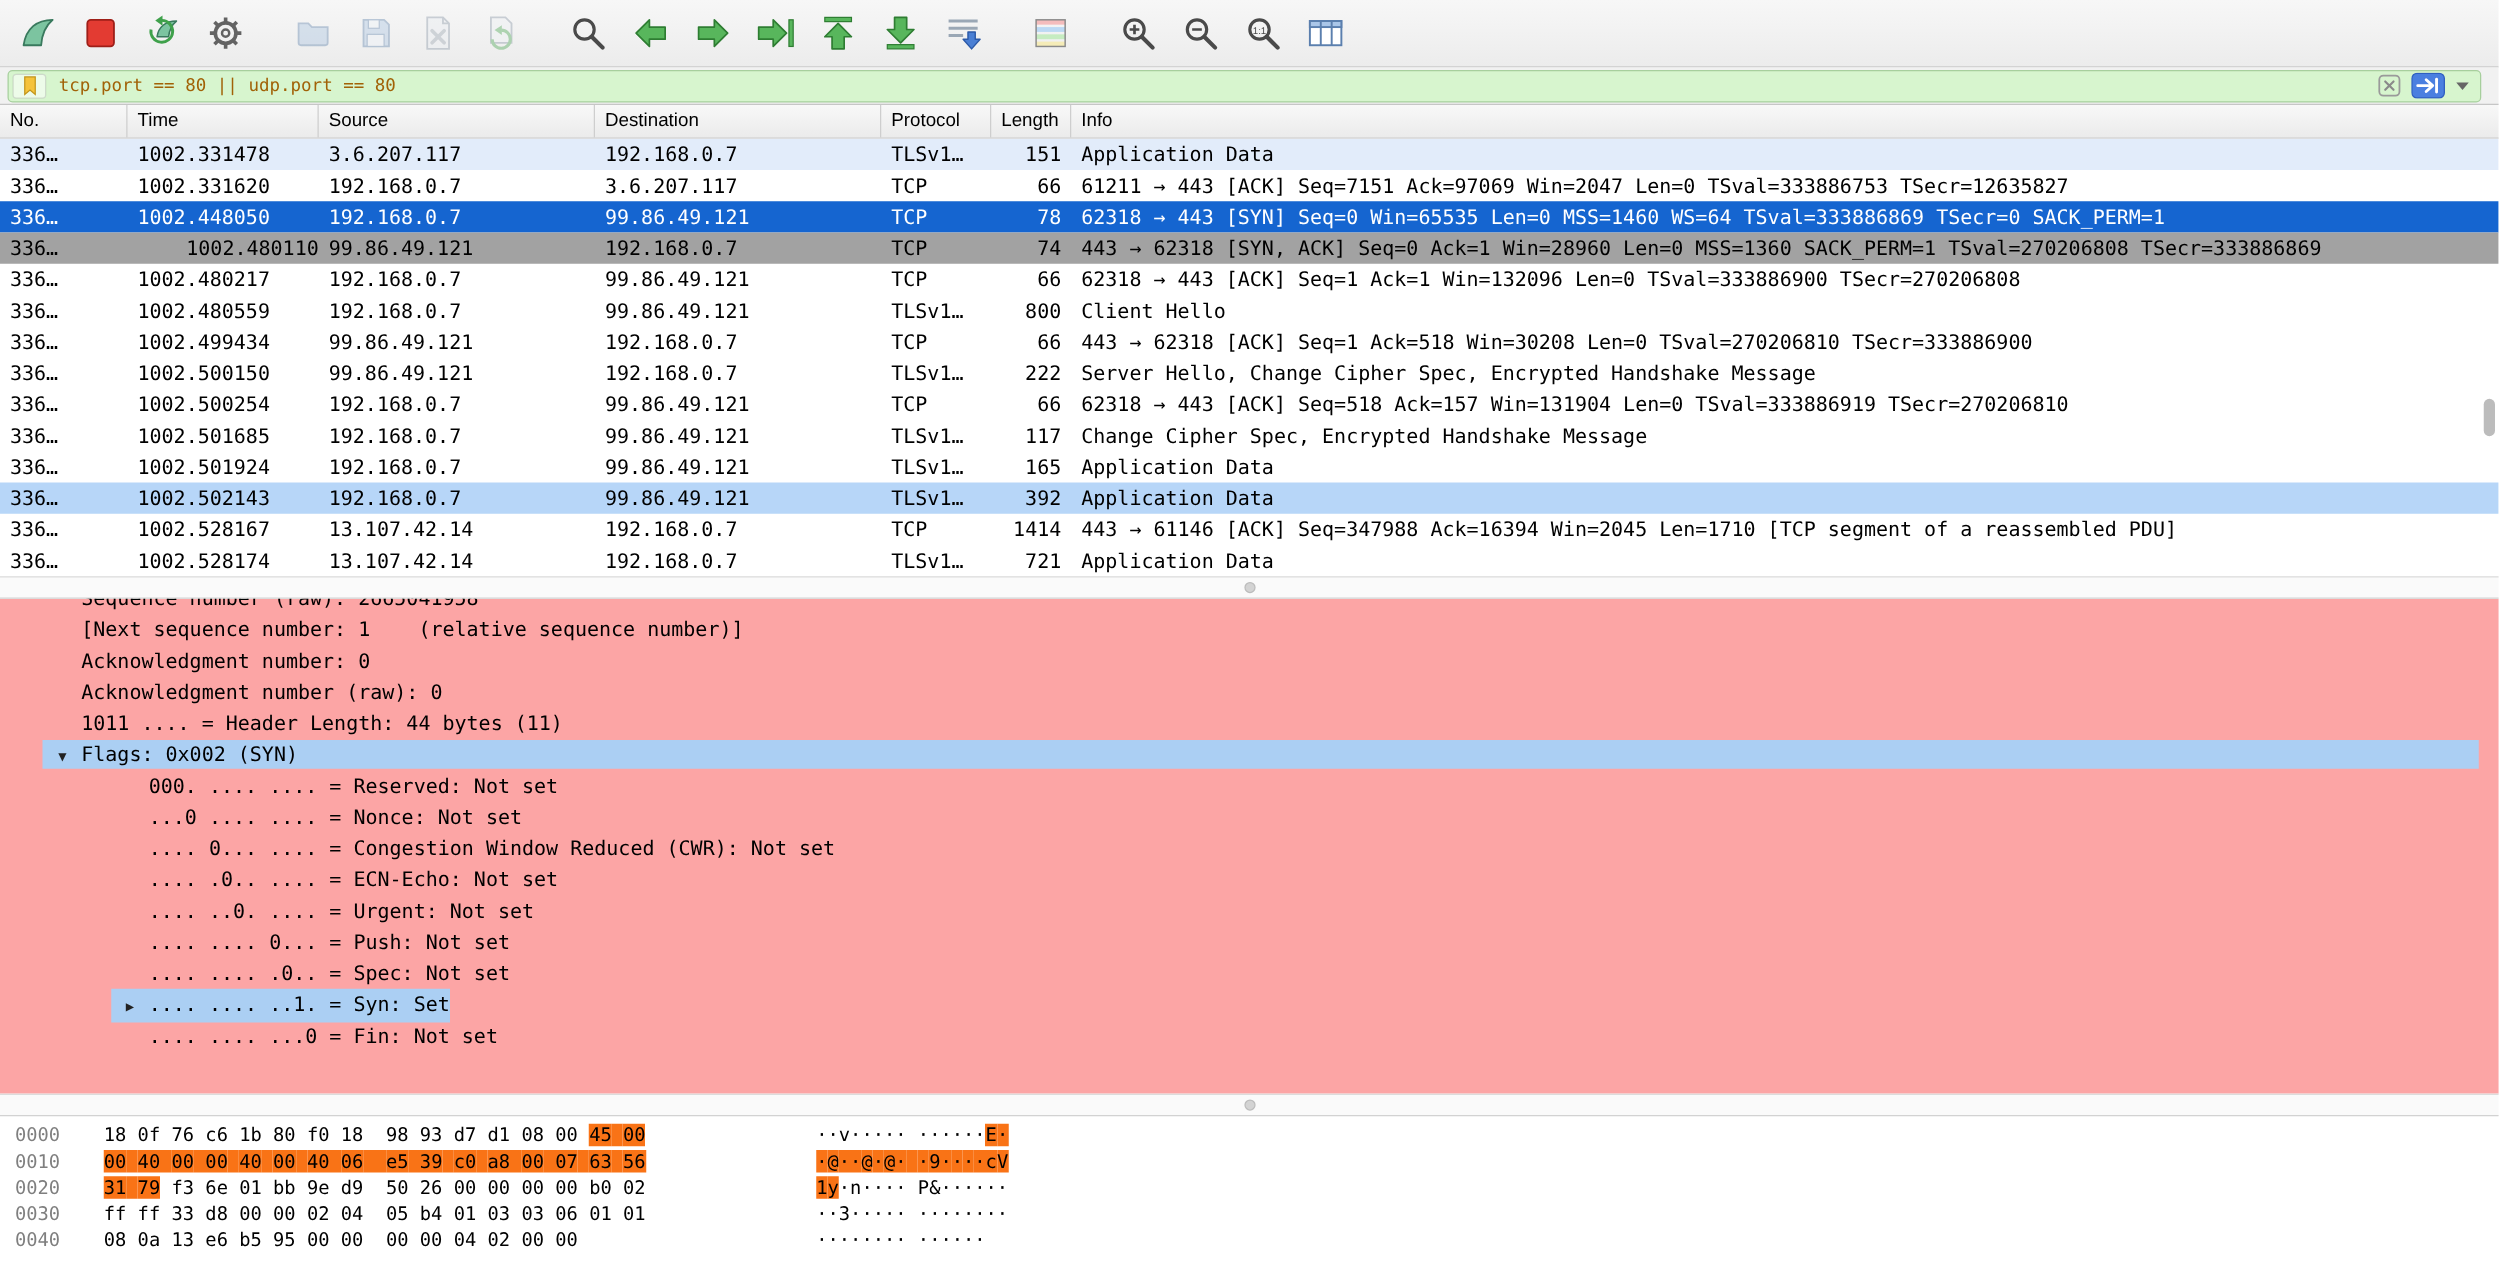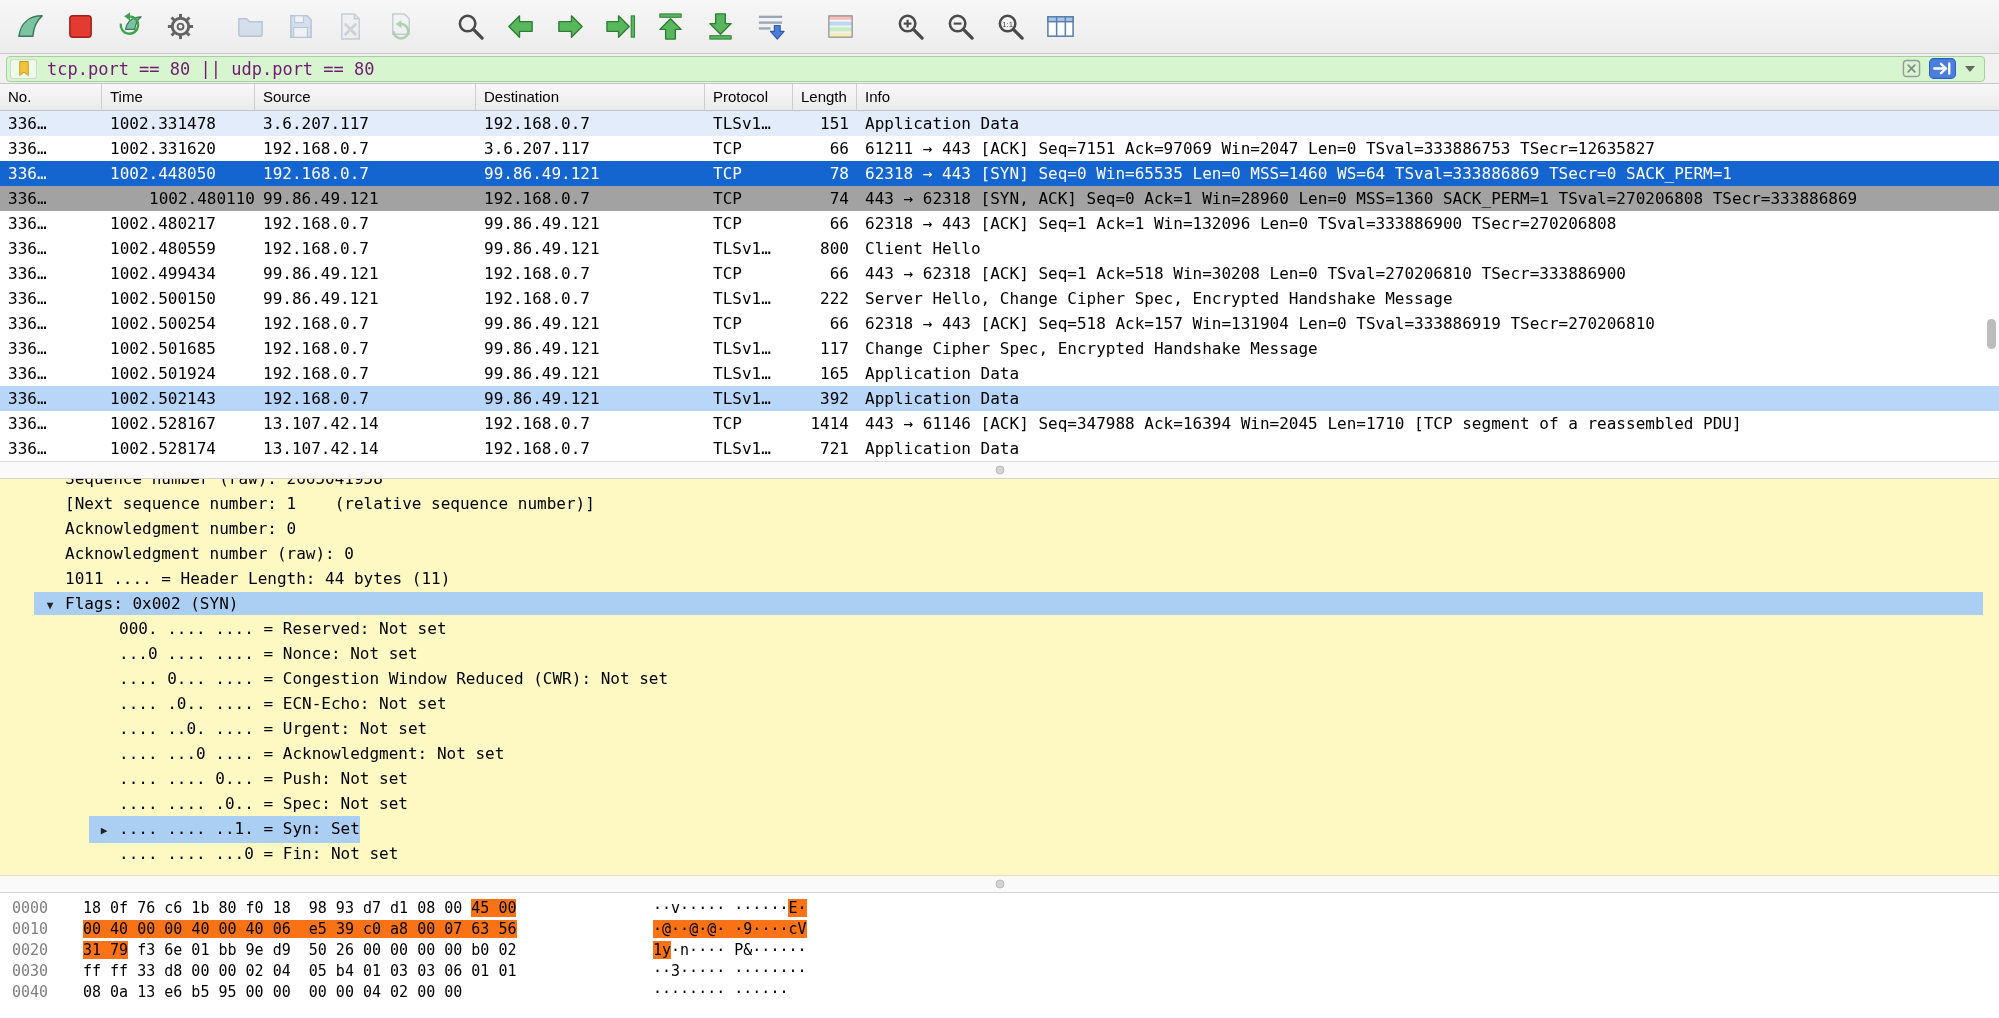--- a/index.html
+++ b/index.html
@@ -10,21 +10,21 @@
   #toolbar{flex:0 0 54px;height:54px;background:linear-gradient(#f7f7f7,#ececec);border-bottom:1px solid #c6c6c6;display:flex;align-items:center;padding-left:10px;}
   .tb-btn{width:40px;height:42px;margin-right:10px;display:flex;align-items:center;justify-content:center;border-radius:5px;}
   .tb-btn svg{width:31px;height:31px;display:block;}
   .tb-btn.disabled{opacity:.4;}
   .tb-btn.group-start{margin-left:20px;}
 
   
   #filterbar{flex:0 0 30px;height:30px;background:#f1f1f1;border-bottom:1px solid #c6c6c6;display:flex;align-items:center;padding:0 14px 0 6px;}
   #filter-field{flex:1;height:26px;background:#d7f5ce;border:1px solid #a7cf9d;border-radius:4px;display:flex;align-items:center;padding:0 8px 0 3px;}
   #bookmark-btn{width:27px;height:20px;border-radius:3px;background:rgba(255,255,255,.55);border:1px solid rgba(0,0,0,.13);display:flex;align-items:center;justify-content:center;flex-shrink:0;}
-  #filter-input{flex:1;margin-left:10px;background:transparent;border:none;outline:none;font-family:"DejaVu Sans Mono",monospace;font-size:17px;color:#701a75;}
+  #filter-input{flex:1;margin-left:10px;background:transparent;border:none;outline:none;font-family:"DejaVu Sans Mono",monospace;font-size:14px;color:#a16207;}
   .fb-btn{display:flex;align-items:center;justify-content:center;margin-left:8px;flex-shrink:0;}
 
   
   #pl-header{flex:0 0 27px;height:27px;background:linear-gradient(#f8f8f8,#ebebeb);border-bottom:1px solid #c2c2c2;display:flex;font-size:15px;color:#000;}
   .pl-hcell{padding:4px 0 0 8px;border-right:1px solid #cecece;white-space:nowrap;overflow:hidden;flex-shrink:0;}
   .pl-hcell.flex{flex:1 1 auto;border-right:none;}
   #pl-body{flex:0 0 350px;height:350px;position:relative;background:#fff;font-family:"DejaVu Sans Mono",monospace;font-size:16px;overflow:hidden;}
   .pl-row{display:flex;height:25px;line-height:25px;white-space:nowrap;color:#000;}
   .pl-cell{padding-left:8px;overflow:hidden;flex-shrink:0;}
   .pl-cell.num{text-align:right;padding-right:8px;padding-left:0;}
@@ -33,21 +33,21 @@
   .row-gray{background:#a2a2a2;}
   .row-blue{background:#b7d6f8;}
   .row-pale{background:#e2ecfa;}
   #pl-scroll-thumb{position:absolute;right:3px;top:208px;width:9px;height:30px;border-radius:4.5px;background:#bcbcbc;}
 
   
   .splitter{flex:0 0 18px;height:18px;background:#fafafa;border-top:1px solid #dcdcdc;border-bottom:1px solid #d2d2d2;position:relative;}
   .splitter .grip{position:absolute;left:50%;top:50%;transform:translate(-50%,-50%);width:9px;height:9px;border-radius:50%;background:#d3d3d3;border:1px solid #bcbcbc;}
 
   
-  #details-body{flex:0 0 396px;height:396px;overflow:hidden;background:#fef9c3;font-family:"DejaVu Sans Mono",monospace;font-size:16px;color:#000;}
+  #details-body{flex:0 0 396px;height:396px;overflow:hidden;background:#fca5a5;font-family:"DejaVu Sans Mono",monospace;font-size:16px;color:#000;}
   .d-line{position:relative;height:25px;line-height:25px;}
   .d-line.clipped{margin-top:-13px;}
   .d-rowbg{position:absolute;left:34px;right:16px;top:1px;bottom:1px;background:#abcff3;}
   .d-wrap{position:absolute;top:0;white-space:pre;}
   .d-wrap.hl-text{background:#abcff3;}
   .d-arrow{display:inline-block;width:30px;text-align:center;font-size:11px;color:#222;}
 
   
   #hex-body{flex:1 1 auto;background:#fff;font-family:"DejaVu Sans Mono",monospace;font-size:15px;padding-top:5px;color:#000;}
   .hx-row{height:21px;line-height:21px;display:flex;}
@@ -411,23 +411,20 @@
       <div class="d-line">
         <span class="d-wrap" style="left: 89px;"><span class="d-arrow"></span><span>.... 0... .... = Congestion Window Reduced (CWR): Not set</span></span>
       </div>
       <div class="d-line">
         <span class="d-wrap" style="left: 89px;"><span class="d-arrow"></span><span>.... .0.. .... = ECN-Echo: Not set</span></span>
       </div>
       <div class="d-line">
         <span class="d-wrap" style="left: 89px;"><span class="d-arrow"></span><span>.... ..0. .... = Urgent: Not set</span></span>
       </div>
       <div class="d-line">
-        <span class="d-wrap" style="left: 89px;"><span class="d-arrow"></span><span>.... ...0 .... = Acknowledgment: Not set</span></span>
-      </div>
-      <div class="d-line">
         <span class="d-wrap" style="left: 89px;"><span class="d-arrow"></span><span>.... .... 0... = Push: Not set</span></span>
       </div>
       <div class="d-line">
         <span class="d-wrap" style="left: 89px;"><span class="d-arrow"></span><span>.... .... .0.. = Spec: Not set</span></span>
       </div>
       <div class="d-line">
         <span class="d-wrap hl-text" style="left: 89px;"><span class="d-arrow">▶</span><span>.... .... ..1. = Syn: Set</span></span>
       </div>
       <div class="d-line">
         <span class="d-wrap" style="left: 89px;"><span class="d-arrow"></span><span>.... .... ...0 = Fin: Not set</span></span>

